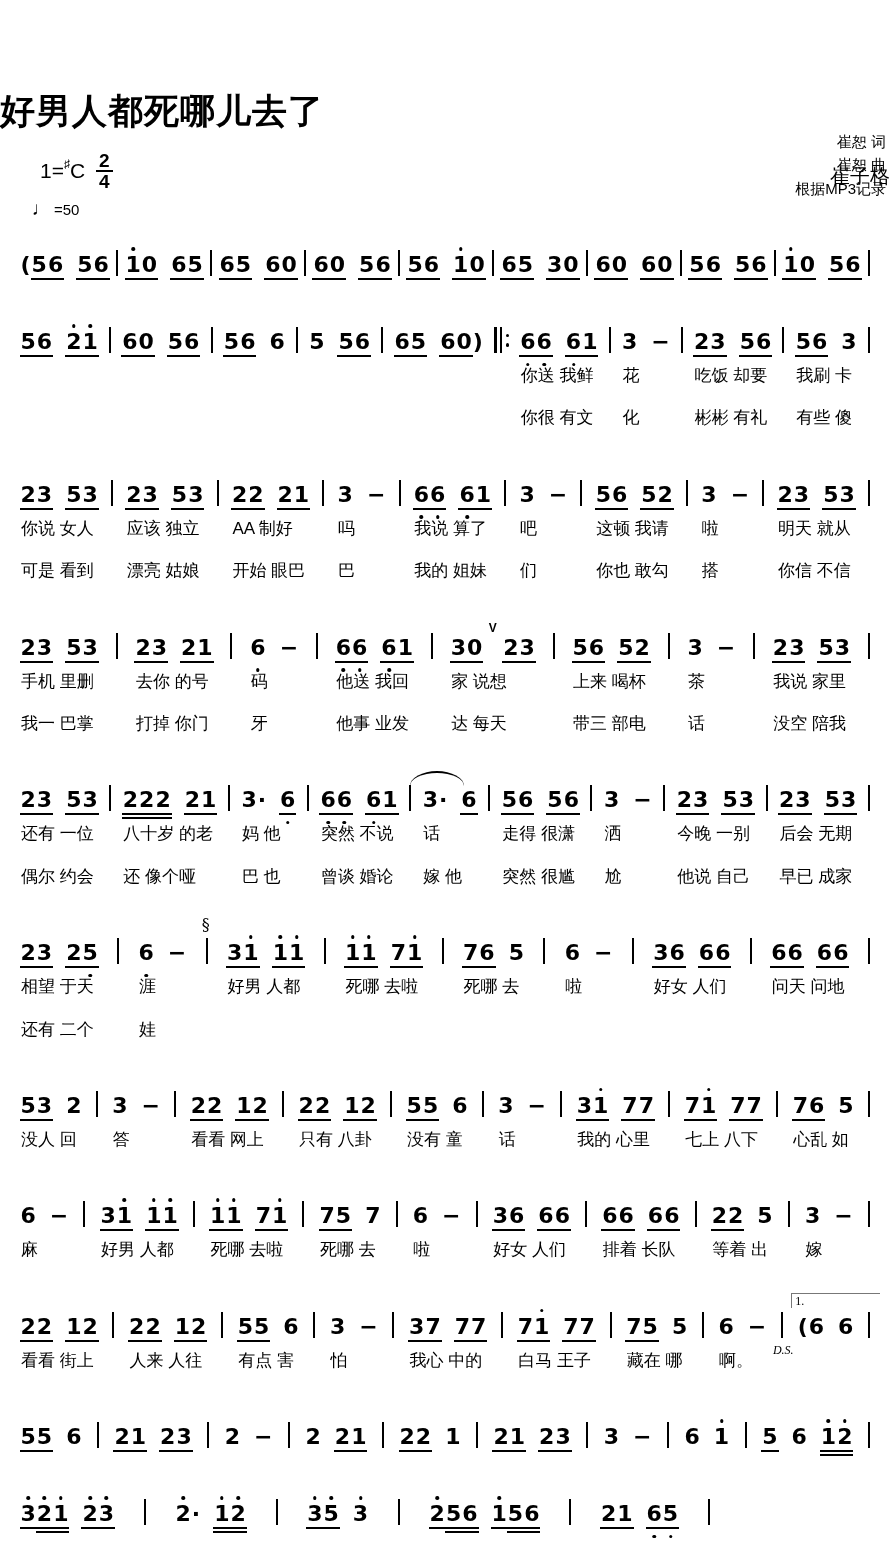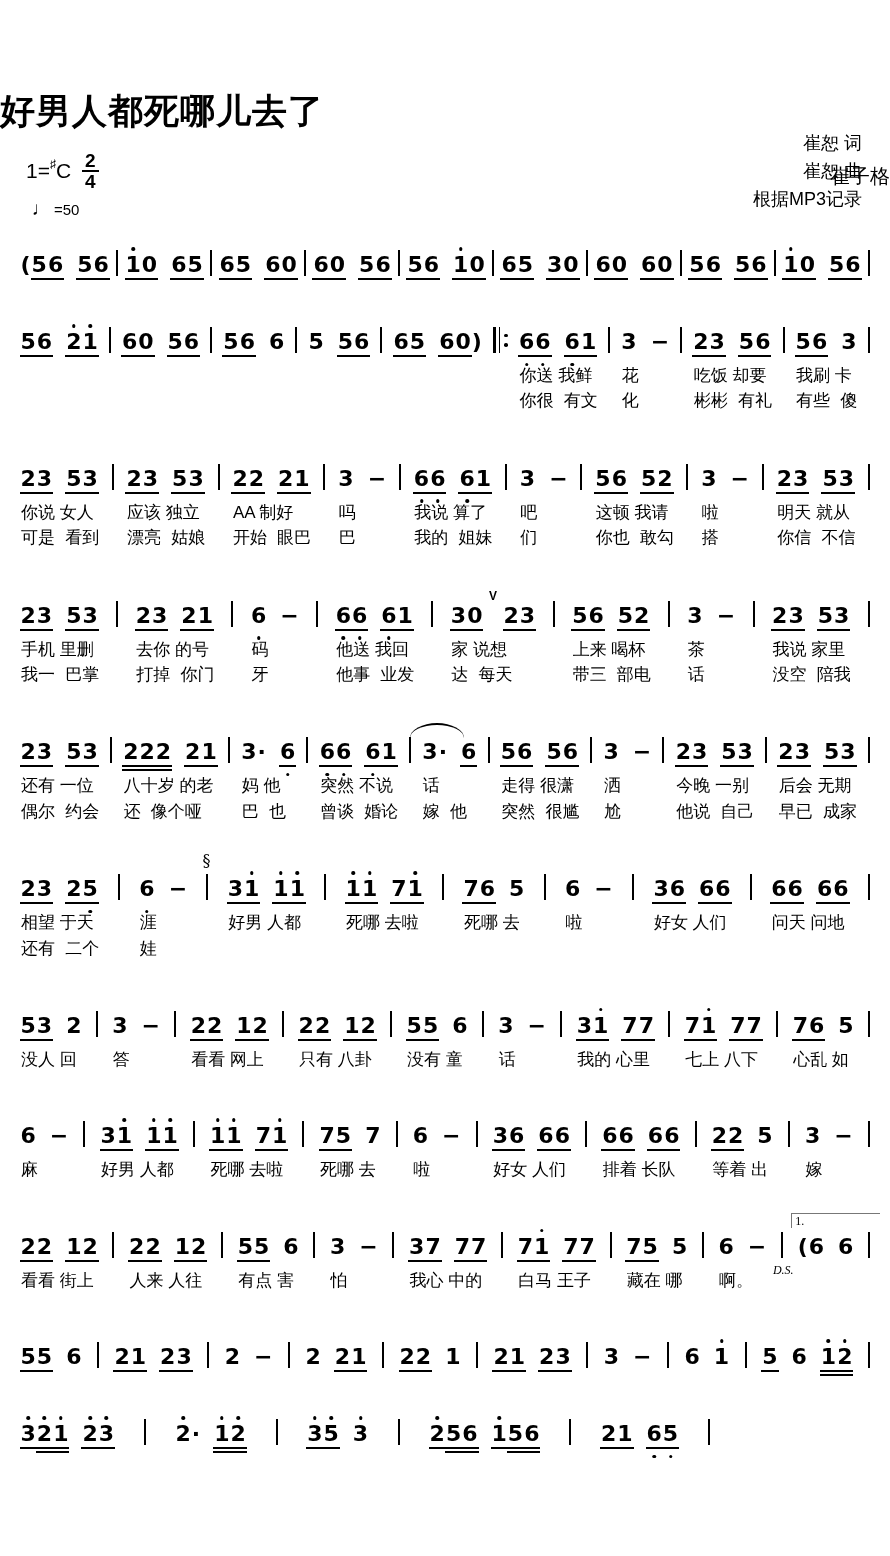--- a/index.html
+++ b/index.html
@@ -2,27 +2,27 @@
 <html><head>
 <meta charset="utf-8">
 <style>
   html,body{margin:0;padding:0;background:#fff;}
   body{width:890px;height:1556px;overflow:hidden;color:#000;font-family:"Liberation Sans",sans-serif;}
   .page{position:relative;width:890px;height:1556px;background:#fff;}
 
   
   .header{position:relative;height:232px;}
   .title{position:absolute;top:88px;left:0;width:100%;text-align:left;font-size:35px;font-weight:bold;letter-spacing:1px;margin:0;}
-  .keysig{position:absolute;left:26px;top:152px;font-size:21px;white-space:nowrap;}
+  .keysig{position:absolute;left:40px;top:152px;font-size:21px;white-space:nowrap;}
   .keysig sup{font-size:12px;position:relative;top:-2px;}
   .frac{display:inline-block;vertical-align:middle;margin-left:5px;font-weight:bold;font-size:19px;text-align:center;position:relative;top:-1px;}
   .ft{display:block;line-height:1.02;border-bottom:2px solid #000;padding:0 3px;}
   .fb{display:block;line-height:1.02;}
   .artist{position:absolute;top:163px;left:0;width:100%;text-align:right;font-size:20px;}
-  .credits{position:absolute;top:130px;right:28px;text-align:right;font-size:18px;line-height:1.55;}
+  .credits{position:absolute;top:130px;right:4px;text-align:right;font-size:15px;line-height:1.55;}
   .tempo{position:absolute;left:32px;top:198px;font-size:15px;}
   .tnote{font-size:19px;margin-right:3px;}
 
   
   .score{margin:0 0 0 20px;}
   .system{position:relative;width:850px;display:flex;justify-content:space-between;align-items:flex-start;padding-top:18px;margin-bottom:33px;}
   .system:last-child{width:690px;}
   .measure{position:relative;display:flex;flex-direction:column;align-items:flex-start;}
   .notes{display:flex;align-items:flex-end;column-gap:13px;height:26px;position:relative;}
   .cell{display:flex;align-items:flex-end;}
@@ -43,21 +43,21 @@
 
   .segno{position:absolute;top:-23px;left:-4px;font-size:16px;font-family:"DejaVu Serif",serif;}
   .dslabel{position:absolute;top:31px;left:-8px;font-size:12px;font-style:italic;font-family:"Liberation Serif",serif;white-space:nowrap;}
   .breath{font-size:12px;font-weight:bold;position:relative;top:-24px;margin:0 -7px;align-self:flex-end;}
   .tie{position:absolute;top:-14px;left:-12px;width:54px;height:13px;border-top:2px solid #000;border-radius:50% 50% 0 0/100% 100% 0 0;}
   .volta{position:absolute;top:-19px;left:-6px;right:-26px;height:14px;border-top:1.5px solid #777;border-left:1.5px solid #777;}
   .voltalabel{display:inline-block;font-size:12px;font-family:"Liberation Serif",serif;padding-left:3px;transform:translateY(-3px);}
 
   .l1,.l2{font-size:17px;line-height:1.2;white-space:nowrap;padding-left:1px;}
   .l1{margin-top:13px;}
-  .l2{margin-top:6px;font-family:Liberation Mono, monospace;}
+  .l2{margin-top:22px;}
 </style>
 </head>
 <body>
 
 <div class="page">
   <div class="header">
     <h1 class="title">好男人都死哪儿去了</h1>
     <div class="keysig">
       <span>1=</span><sup>♯</sup><span>C</span>
       <span class="frac">

